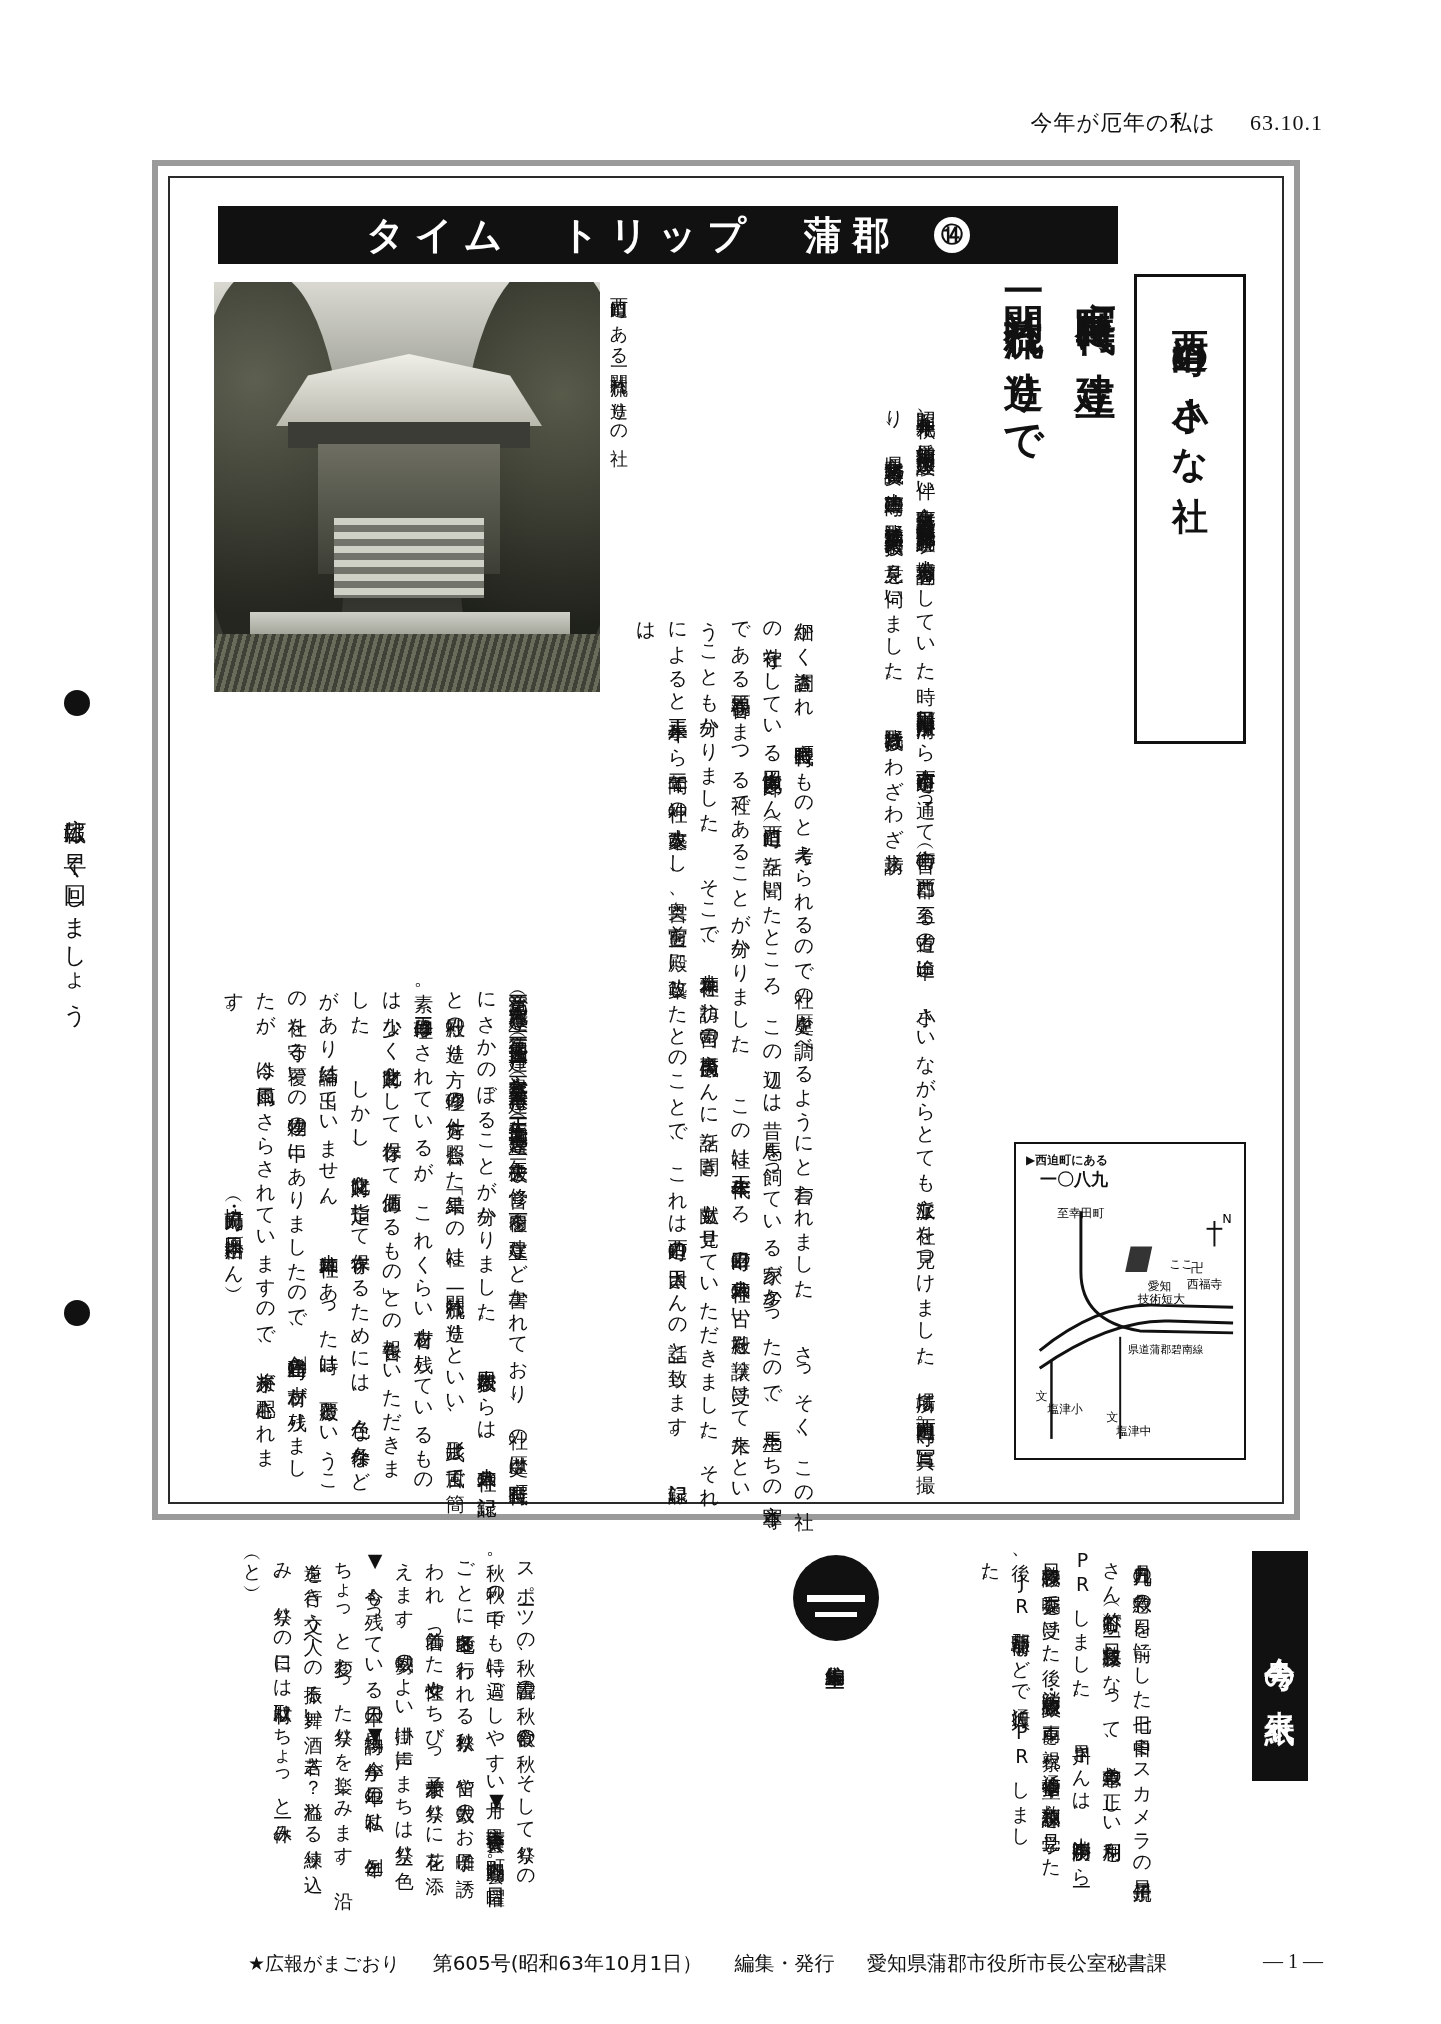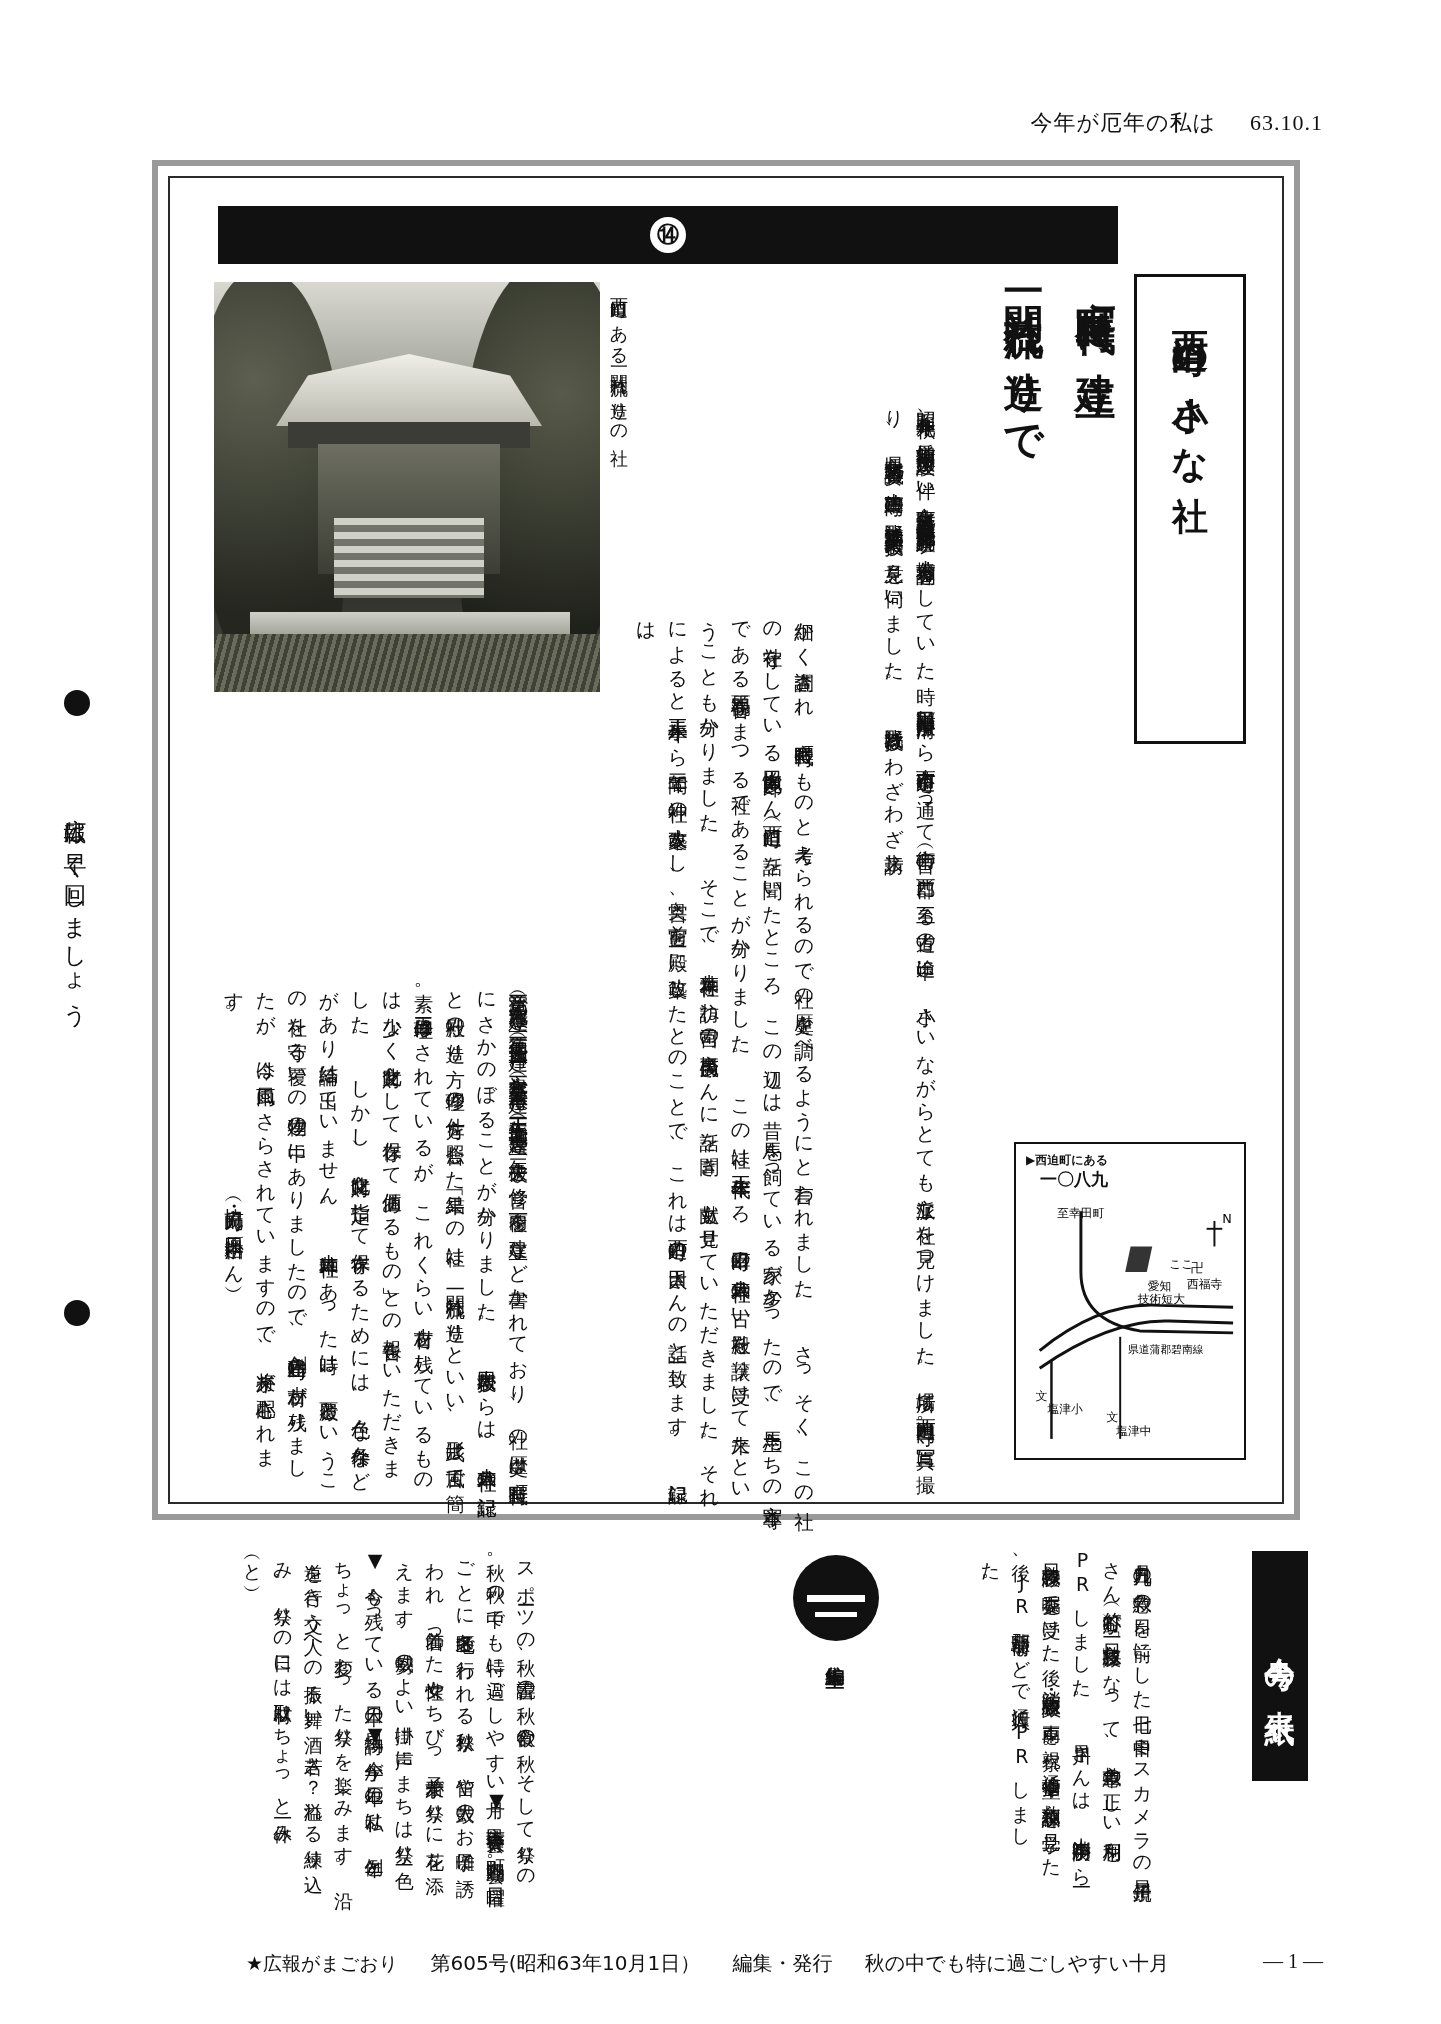--- a/index.html
+++ b/index.html
@@ -355,20 +355,21 @@
   <div class="dot dot-1"></div>
   <div class="dot dot-2"></div>
   <div class="left-slogan">
     <div class="v">広報は早く回しましょう</div>
   </div>
 
   <div class="frame">
     <div class="frame-inner">
 
       <div class="banner">
+        <span>タイム　トリップ　蒲郡</span>
         <span class="num">⑭</span>
       </div>
 
       <div class="title-box">
         <div class="v">西迫町の小さな社</div>
       </div>
 
       <div class="headline">
         <div class="v">一間社流れ造りで</div>
         <div class="v">室町時代に建立</div>
@@ -459,17 +460,17 @@
     <div class="col" style="left:118px; top:4px; height:330px; width:540px;">
       <div class="v" style="height:100%;">スポーツの秋、読書の秋、食欲の秋、そして祭りの秋。秋の中でも特に過ごしやすい十月▼市民体育大会や町内運動会。日曜日ごとに各地区で行われる秋祭り。笛や太鼓のお囃子に誘われ、着飾った女性やちびっ子若衆が祭りに花を添えます。威勢のよい掛け声にまちは祭り一色▼今も残っている日本の風物詩▼今年が厄年の私は、例年とちょっと変わった祭りを楽しみます。沿道を行き交う人への振る舞い酒、若さ？溢れる練り込み。祭りの日には取材はちょっと一休み。（と）</div>
     </div>
 
   </div>
 
   <div class="footer">
     <span class="star seg">★広報がまごおり</span>
     <span class="seg">第605号(昭和63年10月1日）</span>
     <span class="seg">編集・発行</span>
-    <span class="seg">秋の中でも特に過ごしやすい十月</span>
+    <span class="seg">愛知県蒲郡市役所市長公室秘書課</span>
     <span class="pageno">― 1 ―</span>
   </div>
 
 </div>
 
 </body></html>

